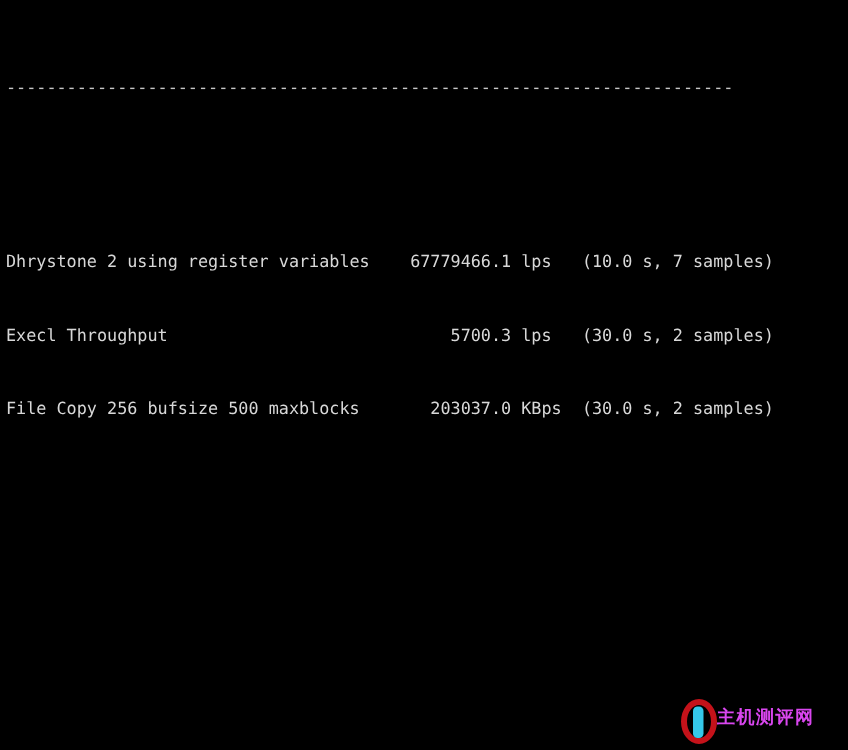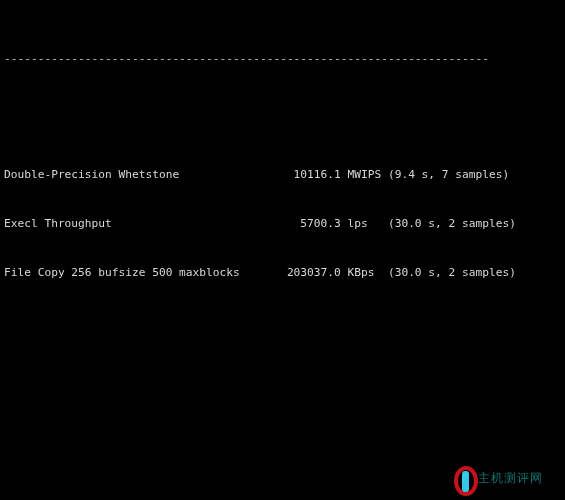--- a/index.html
+++ b/index.html
@@ -36,37 +36,38 @@
   }
   .wm-logo{
     position:absolute;
     left:453px;top:466px;
     width:26px;height:30px;
     pointer-events:none;
   }
   .wm-cjk{
     position:absolute;
     left:478px;top:470px;
-    color:#0f766e;
+    color:#d946ef;
     font-family:"DejaVu Sans","Liberation Sans",sans-serif;
     font-size:12px;
     letter-spacing:1px;
     white-space:nowrap;
     pointer-events:none;
+    font-weight:bold;
   }
 </style>
 </head>
 <body>
 
 <div id="term">
 
   <div class="line sep">------------------------------------------------------------------------</div>
   <div class="blank"></div>
 
-  <div class="line">Double-Precision Whetstone                 10116.1 MWIPS (9.4 s, 7 samples)</div>
+  <div class="line">Dhrystone 2 using register variables    67779466.1 lps   (10.0 s, 7 samples)</div>
   <div class="line">Execl Throughput                            5700.3 lps   (30.0 s, 2 samples)</div>
   <div class="line">File Copy 256 bufsize 500 maxblocks       203037.0 KBps  (30.0 s, 2 samples)</div>
   
   
   
   
   
   
   
 

